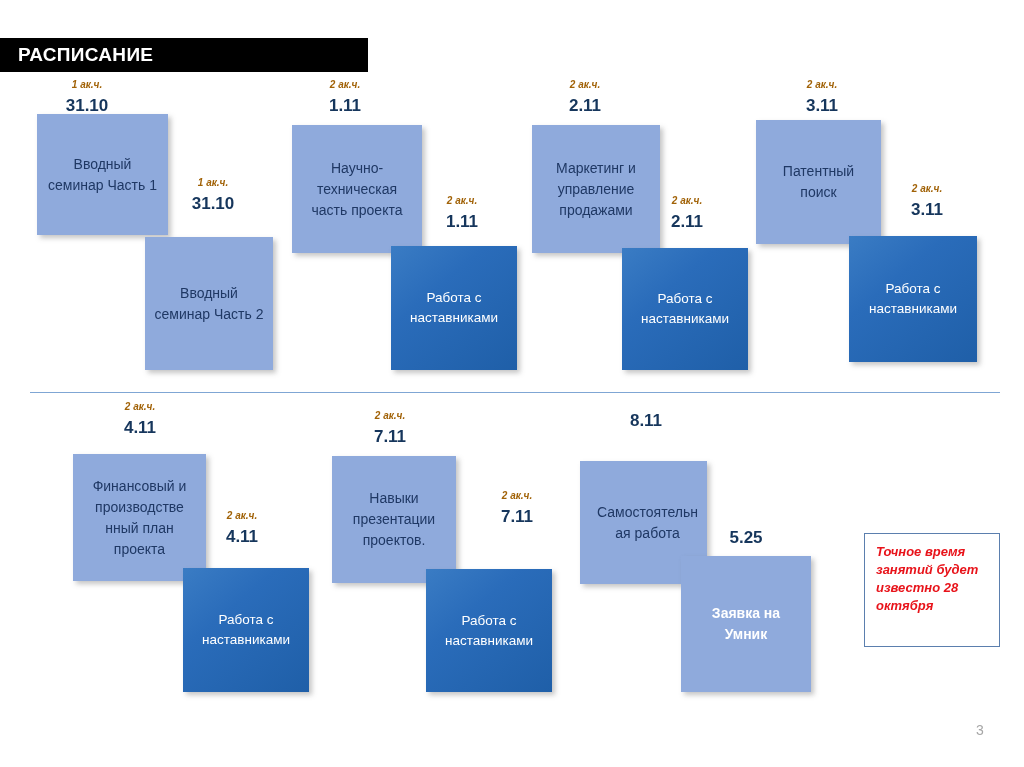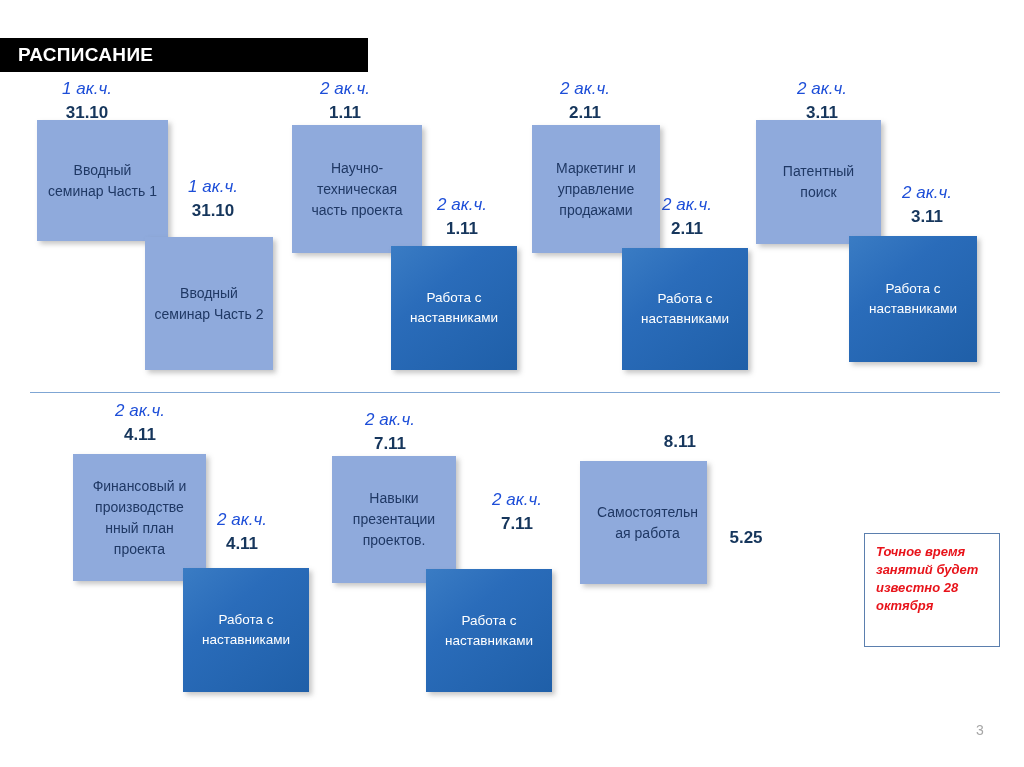--- a/index.html
+++ b/index.html
@@ -26,22 +26,22 @@
 
   
   .divider{
     position:absolute;left:30px;top:392px;width:970px;height:0;
     border-top:1.6px solid #7fa6d4;
   }
 
   
   .lbl{position:absolute;text-align:center;line-height:1.05;}
   .lbl .hours{
-    display:block;color:#1d4ed8;font-size:17px;
-    font-style:italic;font-weight:normal;white-space:nowrap;
+    display:block;color:#a16207;font-size:10px;
+    font-style:italic;font-weight:bold;white-space:nowrap;
   }
   .lbl .date{
     display:block;color:#16365c;font-size:17px;font-weight:bold;
     margin-top:6px;white-space:nowrap;
   }
   .lbl.nohours .date{margin-top:0;}
 
   
   .card{
     position:absolute;
@@ -123,21 +123,21 @@
   </div>
   <div class="lbl" style="left:772px;top:80px;width:100px;">
     <span class="hours">2 ак.ч.</span>
     <span class="date">3.11</span>
   </div>
   <div class="lbl" style="left:877px;top:184px;width:100px;">
     <span class="hours">2 ак.ч.</span>
     <span class="date">3.11</span>
   </div>
 
-  <div class="card light" style="left:37px;top:120px;width:131px;height:121px;">
+  <div class="card light" style="left:37px;top:114px;width:131px;height:121px;">
     <span>Вводный семинар Часть 1</span>
   </div>
   <div class="card light" style="left:145px;top:237px;width:128px;height:133px;">
     <span>Вводный семинар Часть 2</span>
   </div>
 
   <div class="card light" style="left:292px;top:125px;width:130px;height:128px;">
     <span>Научно-техническая часть проекта</span>
   </div>
   <div class="card dark" style="left:391px;top:246px;width:126px;height:124px;">
@@ -169,21 +169,21 @@
     <span class="date">4.11</span>
   </div>
   <div class="lbl" style="left:340px;top:411px;width:100px;">
     <span class="hours">2 ак.ч.</span>
     <span class="date">7.11</span>
   </div>
   <div class="lbl" style="left:467px;top:491px;width:100px;">
     <span class="hours">2 ак.ч.</span>
     <span class="date">7.11</span>
   </div>
-  <div class="lbl nohours" style="left:596px;top:433px;width:100px;text-align:right;">
+  <div class="lbl nohours" style="left:596px;top:412px;width:100px;">
     <span class="hours"></span>
     <span class="date">8.11</span>
   </div>
   <div class="lbl nohours" style="left:696px;top:529px;width:100px;">
     <span class="hours"></span>
     <span class="date">5.25</span>
   </div>
 
   <div class="card light" style="left:73px;top:454px;width:133px;height:127px;">
     <span>Финансовый и производстве нный план проекта</span>
@@ -195,20 +195,23 @@
   <div class="card light" style="left:332px;top:456px;width:124px;height:127px;">
     <span>Навыки презентации проектов.</span>
   </div>
   <div class="card dark" style="left:426px;top:569px;width:126px;height:123px;">
     <span>Работа с наставниками</span>
   </div>
 
   <div class="card light" style="left:580px;top:461px;width:127px;height:123px;padding-left:16px;">
     <span>Самостоятельн ая работа</span>
   </div>
+  <div class="card light whitetext" style="left:681px;top:556px;width:130px;height:136px;">
+    <span>Заявка на Умник</span>
+  </div>
 
 
   <div class="note" style="left:864px;top:533px;width:136px;height:114px;">
     <span>Точное время занятий будет известно 28 октября</span>
   </div>
 
   <div class="page-num">3</div>
 
 </div>
 

